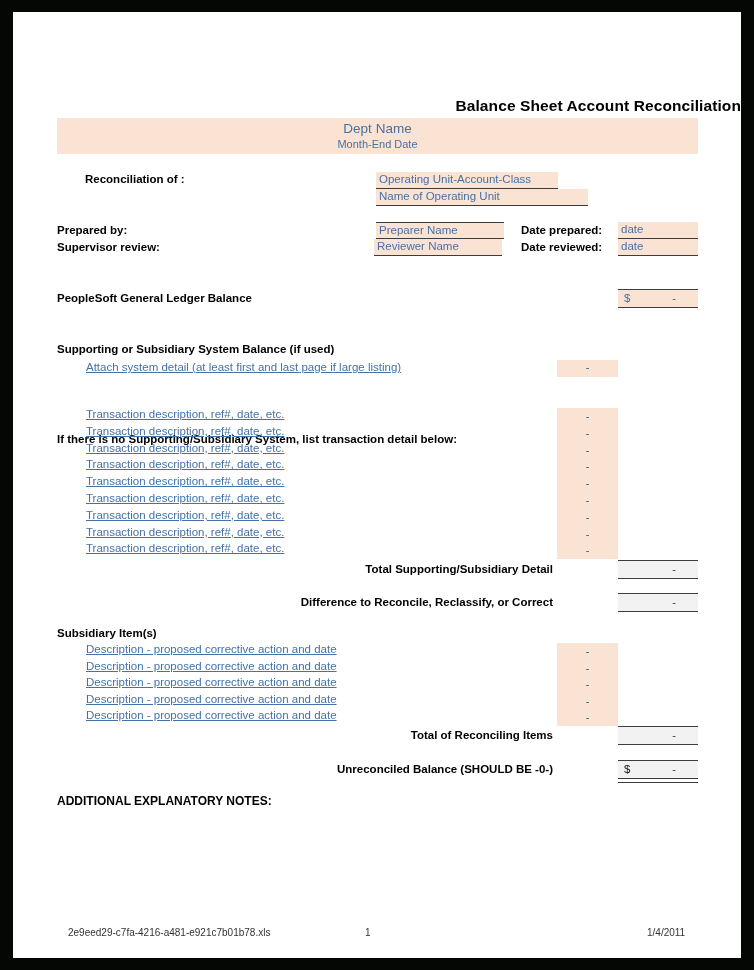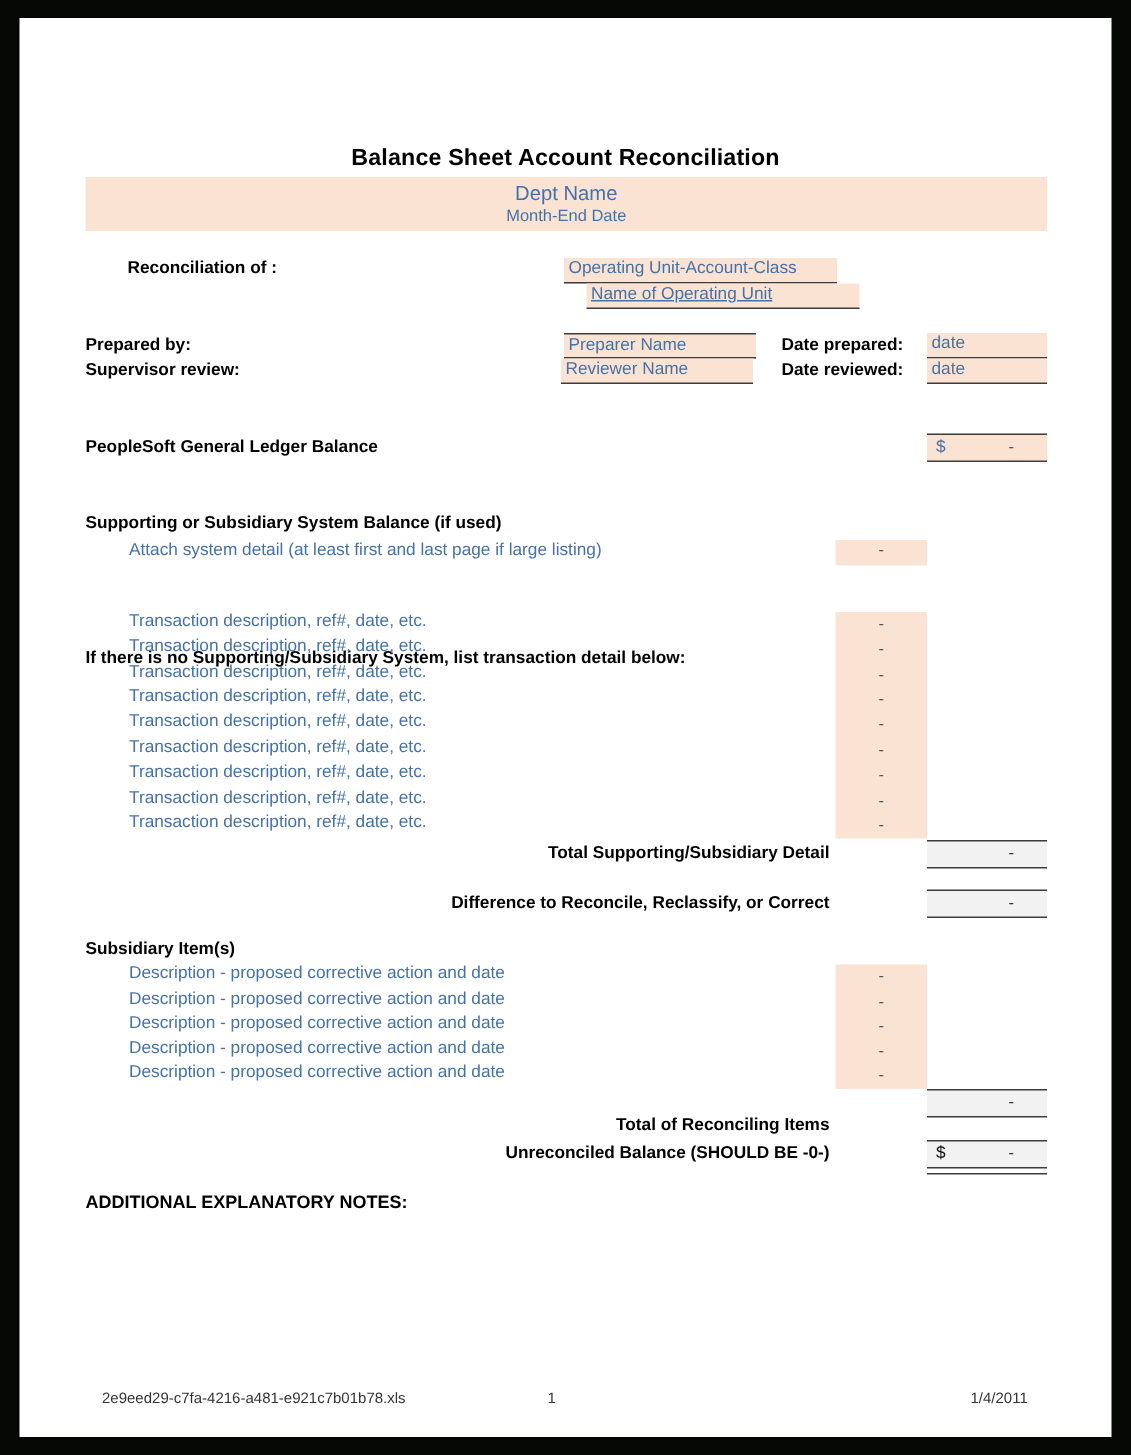--- a/index.html
+++ b/index.html
@@ -32,21 +32,21 @@
     background: #ffffff;
     box-sizing: border-box;
     overflow: hidden;
   }
 
   
   .doc-title {
     position: absolute;
     left: 0; top: 85px;
     width: 728px;
-    text-align: center;
+    text-align: right;
     font-size: 15.5px;
     font-weight: bold;
     color: #000;
     letter-spacing: 0.1px;
   }
 
   
   .banner {
     position: absolute;
     left: 44px;
@@ -77,20 +77,21 @@
     font-size: 11.5px;
     font-weight: bold;
     color: #000;
     white-space: nowrap;
   }
   .lbl-blue {
     position: absolute;
     font-size: 11.5px;
     color: #4472A8;
     white-space: nowrap;
+    text-decoration: underline;
   }
   .lbl-right {
     position: absolute;
     font-size: 11.5px;
     font-weight: bold;
     color: #000;
     text-align: right;
     white-space: nowrap;
   }
 
@@ -196,21 +197,21 @@
     <div class="doc-title">Balance Sheet Account Reconciliation</div>
 
     <div class="banner">
       <div class="banner-line1">Dept Name</div>
       <div class="banner-line2">Month-End Date</div>
     </div>
 
     <div class="lbl-bold" style="left:44px; top:161px;padding-left:28px;">Reconciliation of :</div>
 
     <div class="fld under" style="left:363px; top:160px; width:182px; height:17px;">Operating Unit-Account-Class</div>
-    <div class="fld under" style="left:378px; top:177px; width:182px; height:17px;text-decoration:underline;">Name of Operating Unit</div>
+    <div class="fld under" style="left:363px; top:177px; width:212px; height:17px;">Name of Operating Unit</div>
 
     <div class="lbl-bold" style="left:44px; top:212px;">Prepared by:</div>
     <div class="fld over-under" style="left:363px; top:210px; width:128px; height:17px;">Preparer Name</div>
     <div class="lbl-bold" style="left:508px; top:212px;">Date prepared:</div>
     <div class="fld under" style="left:605px; top:210px; width:80px; height:17px;">date</div>
 
     <div class="lbl-bold" style="left:44px; top:229px;">Supervisor review:</div>
     <div class="fld under" style="left:361px; top:227px; width:128px; height:17px;">Reviewer Name</div>
     <div class="lbl-bold" style="left:508px; top:229px;">Date reviewed:</div>
     <div class="fld under" style="left:605px; top:227px; width:80px; height:17px;">date</div>
@@ -270,21 +271,21 @@
         <div class="lbl-blue" style="left: 73px; top: 647.6px;">Description - proposed corrective action and date</div>
         <div class="peach-dash" style="left: 544px; top: 649.6px;">-</div>
         <div class="lbl-blue" style="left: 73px; top: 664.2px;">Description - proposed corrective action and date</div>
         <div class="peach-dash" style="left: 544px; top: 666.2px;">-</div>
         <div class="lbl-blue" style="left: 73px; top: 680.8px;">Description - proposed corrective action and date</div>
         <div class="peach-dash" style="left: 544px; top: 682.8px;">-</div>
         <div class="lbl-blue" style="left: 73px; top: 697.4px;">Description - proposed corrective action and date</div>
         <div class="peach-dash" style="left: 544px; top: 699.4px;">-</div>
       </div>
 
-    <div class="lbl-right" style="left:290px; top:717px; width:250px;margin-top:15px;">Total of Reconciling Items</div>
+    <div class="lbl-right" style="left:290px; top:717px; width:250px;">Total of Reconciling Items</div>
     <div class="gray-box" style="left:605px; top:714px; width:80px; height:19px;">
       <span class="dash">-</span>
     </div>
 
     <div class="lbl-right" style="left:250px; top:751px; width:290px;">Unreconciled Balance (SHOULD BE -0-)</div>
     <div class="val-box" style="left:605px; top:748px; width:80px; height:19px; background:#F2F2F2;">
       <span class="cur" style="color:#111;">$</span>
       <span class="dash" style="color:#333;">-</span>
     </div>
     <div class="dbl-under" style="left:605px; top:770px; width:80px; height:0;"></div>

